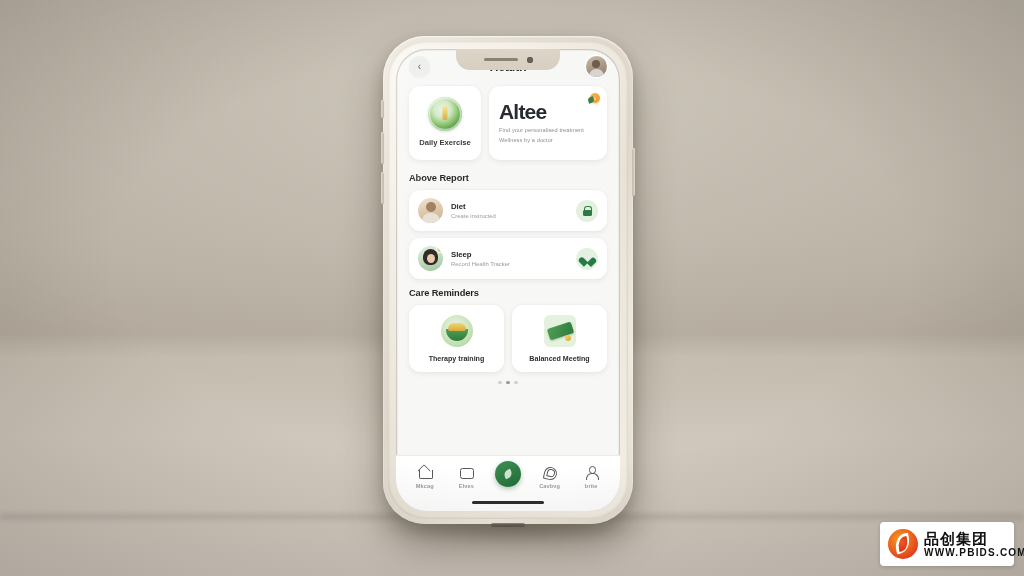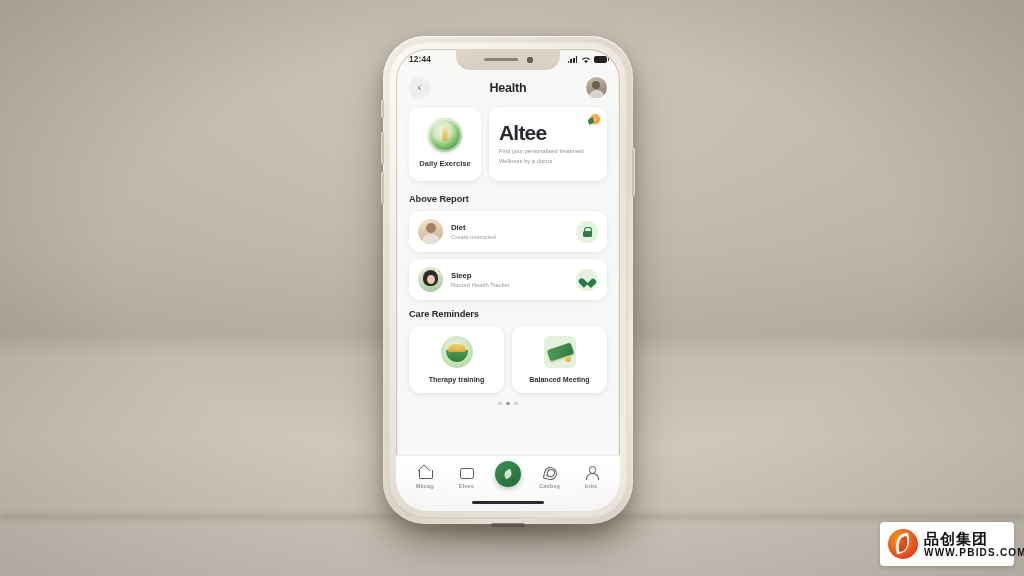--- a/index.html
+++ b/index.html
@@ -341,36 +341,20 @@
   <div class="side-btn" id="btn-power"></div>
   <div id="bottom-port"></div>
 
   <div id="screen">
 
     <div id="notch">
       <div id="speaker"></div>
       <div id="front-cam"></div>
     </div>
 
-    <div id="statusbar">
-      <div>12:44</div>
-      <div id="status-icons">
-        <span class="bars">
-            <i></i>
-            <i></i>
-            <i></i>
-            <i></i>
-          </span>
-        <svg width="10" height="8" viewBox="0 0 10 8">
-          <path d="M5 7.2 L3.1 5.1 A2.8 2.8 0 0 1 6.9 5.1 Z" fill="#232323"></path>
-          <path d="M1.6 3.4 A5 5 0 0 1 8.4 3.4" stroke="#232323" stroke-width="1.1" fill="none" stroke-linecap="round"></path>
-        </svg>
-        <span class="batt"></span>
-      </div>
-    </div>
 
     <div id="app-header">
       <div id="back-btn">‹</div>
       <div id="page-title">Health</div>
       <div id="avatar-top"></div>
     </div>
 
     <div id="app-body">
 
       <div id="top-cards">

